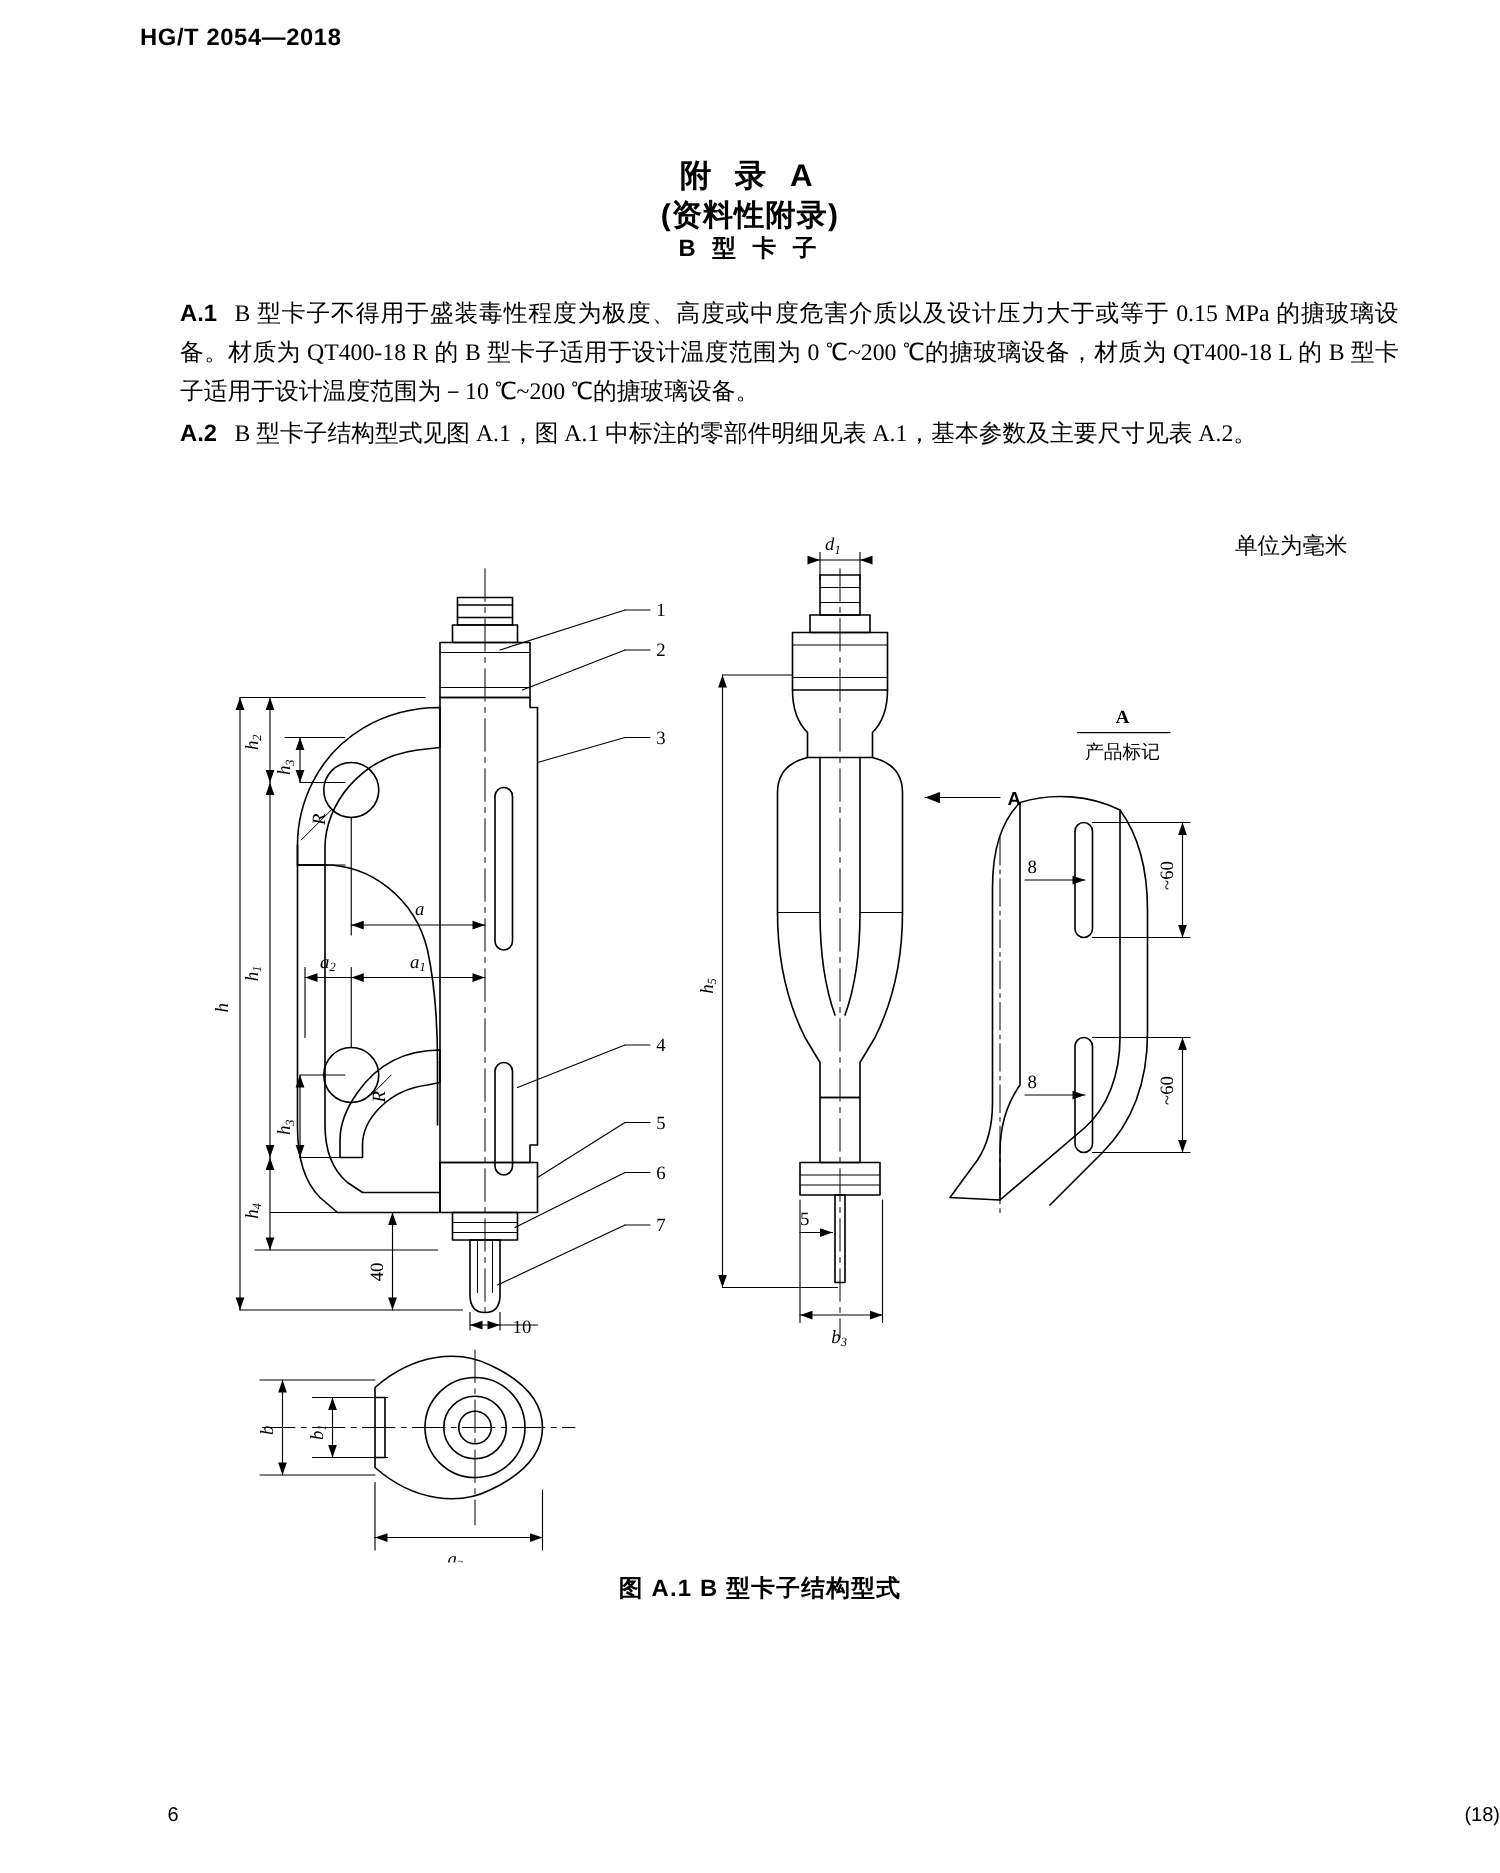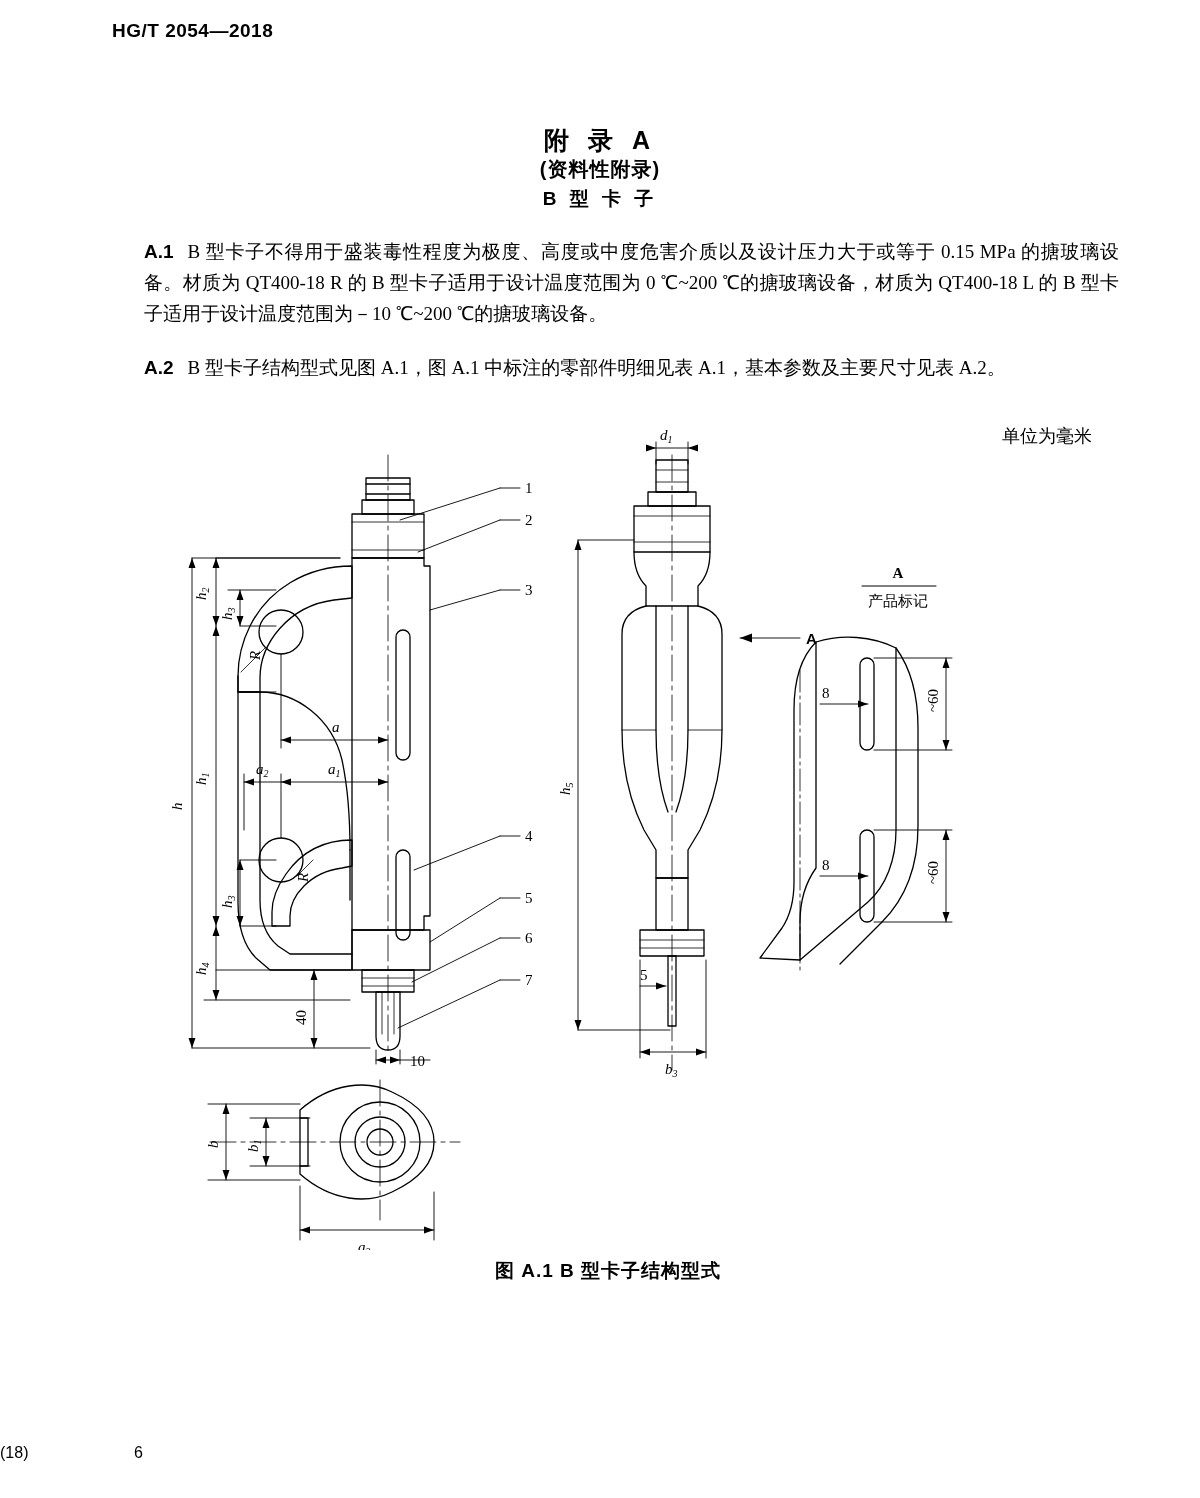--- a/index.html
+++ b/index.html
@@ -32,44 +32,44 @@
   
   .annex-title {
     position: absolute;
     left: 0;
     right: 0;
     text-align: center;
     font-family: "Liberation Sans", sans-serif;
     font-weight: bold;
   }
   #annex-a-title { top: 124px; font-size: 25px; letter-spacing: 6px; }
-  #annex-a-sub   { top: 156px; font-size: 20px; letter-spacing: 1px; }
+  #annex-a-sub   { top: 156px; font-size: 24px; letter-spacing: 1px; }
   #annex-a-name  { top: 186px; font-size: 19px; letter-spacing: 4px; }
 
   
   .para {
     position: absolute;
     left: 112px;
     width: 975px;
     font-size: 19px;
     line-height: 31px;
     text-align: justify;
     margin-left: 32px;
   }
   #para-a1 { top: 236px; }
-  #para-a2 { top: 352px; }
+  #para-a2 { top: 332px; }
   .para .num {
     font-family: "Liberation Sans", sans-serif;
     font-weight: bold;
     margin-right: 14px;
   }
 
   .unit-note {
     position: absolute;
-    right: 108px;
+    right: 122px;
     top: 424px;
     font-size: 18px;
   }
 
   .fig-caption {
     position: absolute;
     left: 0; right: 0;
     top: 1258px;
     text-align: center;
     font-family: "Liberation Sans", sans-serif;
@@ -84,21 +84,21 @@
     position: absolute;
     left: 134px;
     bottom: 36px;
     font-size: 16px;
     font-family: "Liberation Sans", sans-serif;
   }
   .footer-page-center {
     position: absolute;
     left: 0; right: 0;
     bottom: 36px;
-    text-align: left;
+    text-align: right;
     font-size: 16px;
     font-family: "Liberation Sans", sans-serif;
   }
 
   
   #figure-area {
     position: absolute;
     left: 100px;
     top: 430px;
     width: 1000px;

